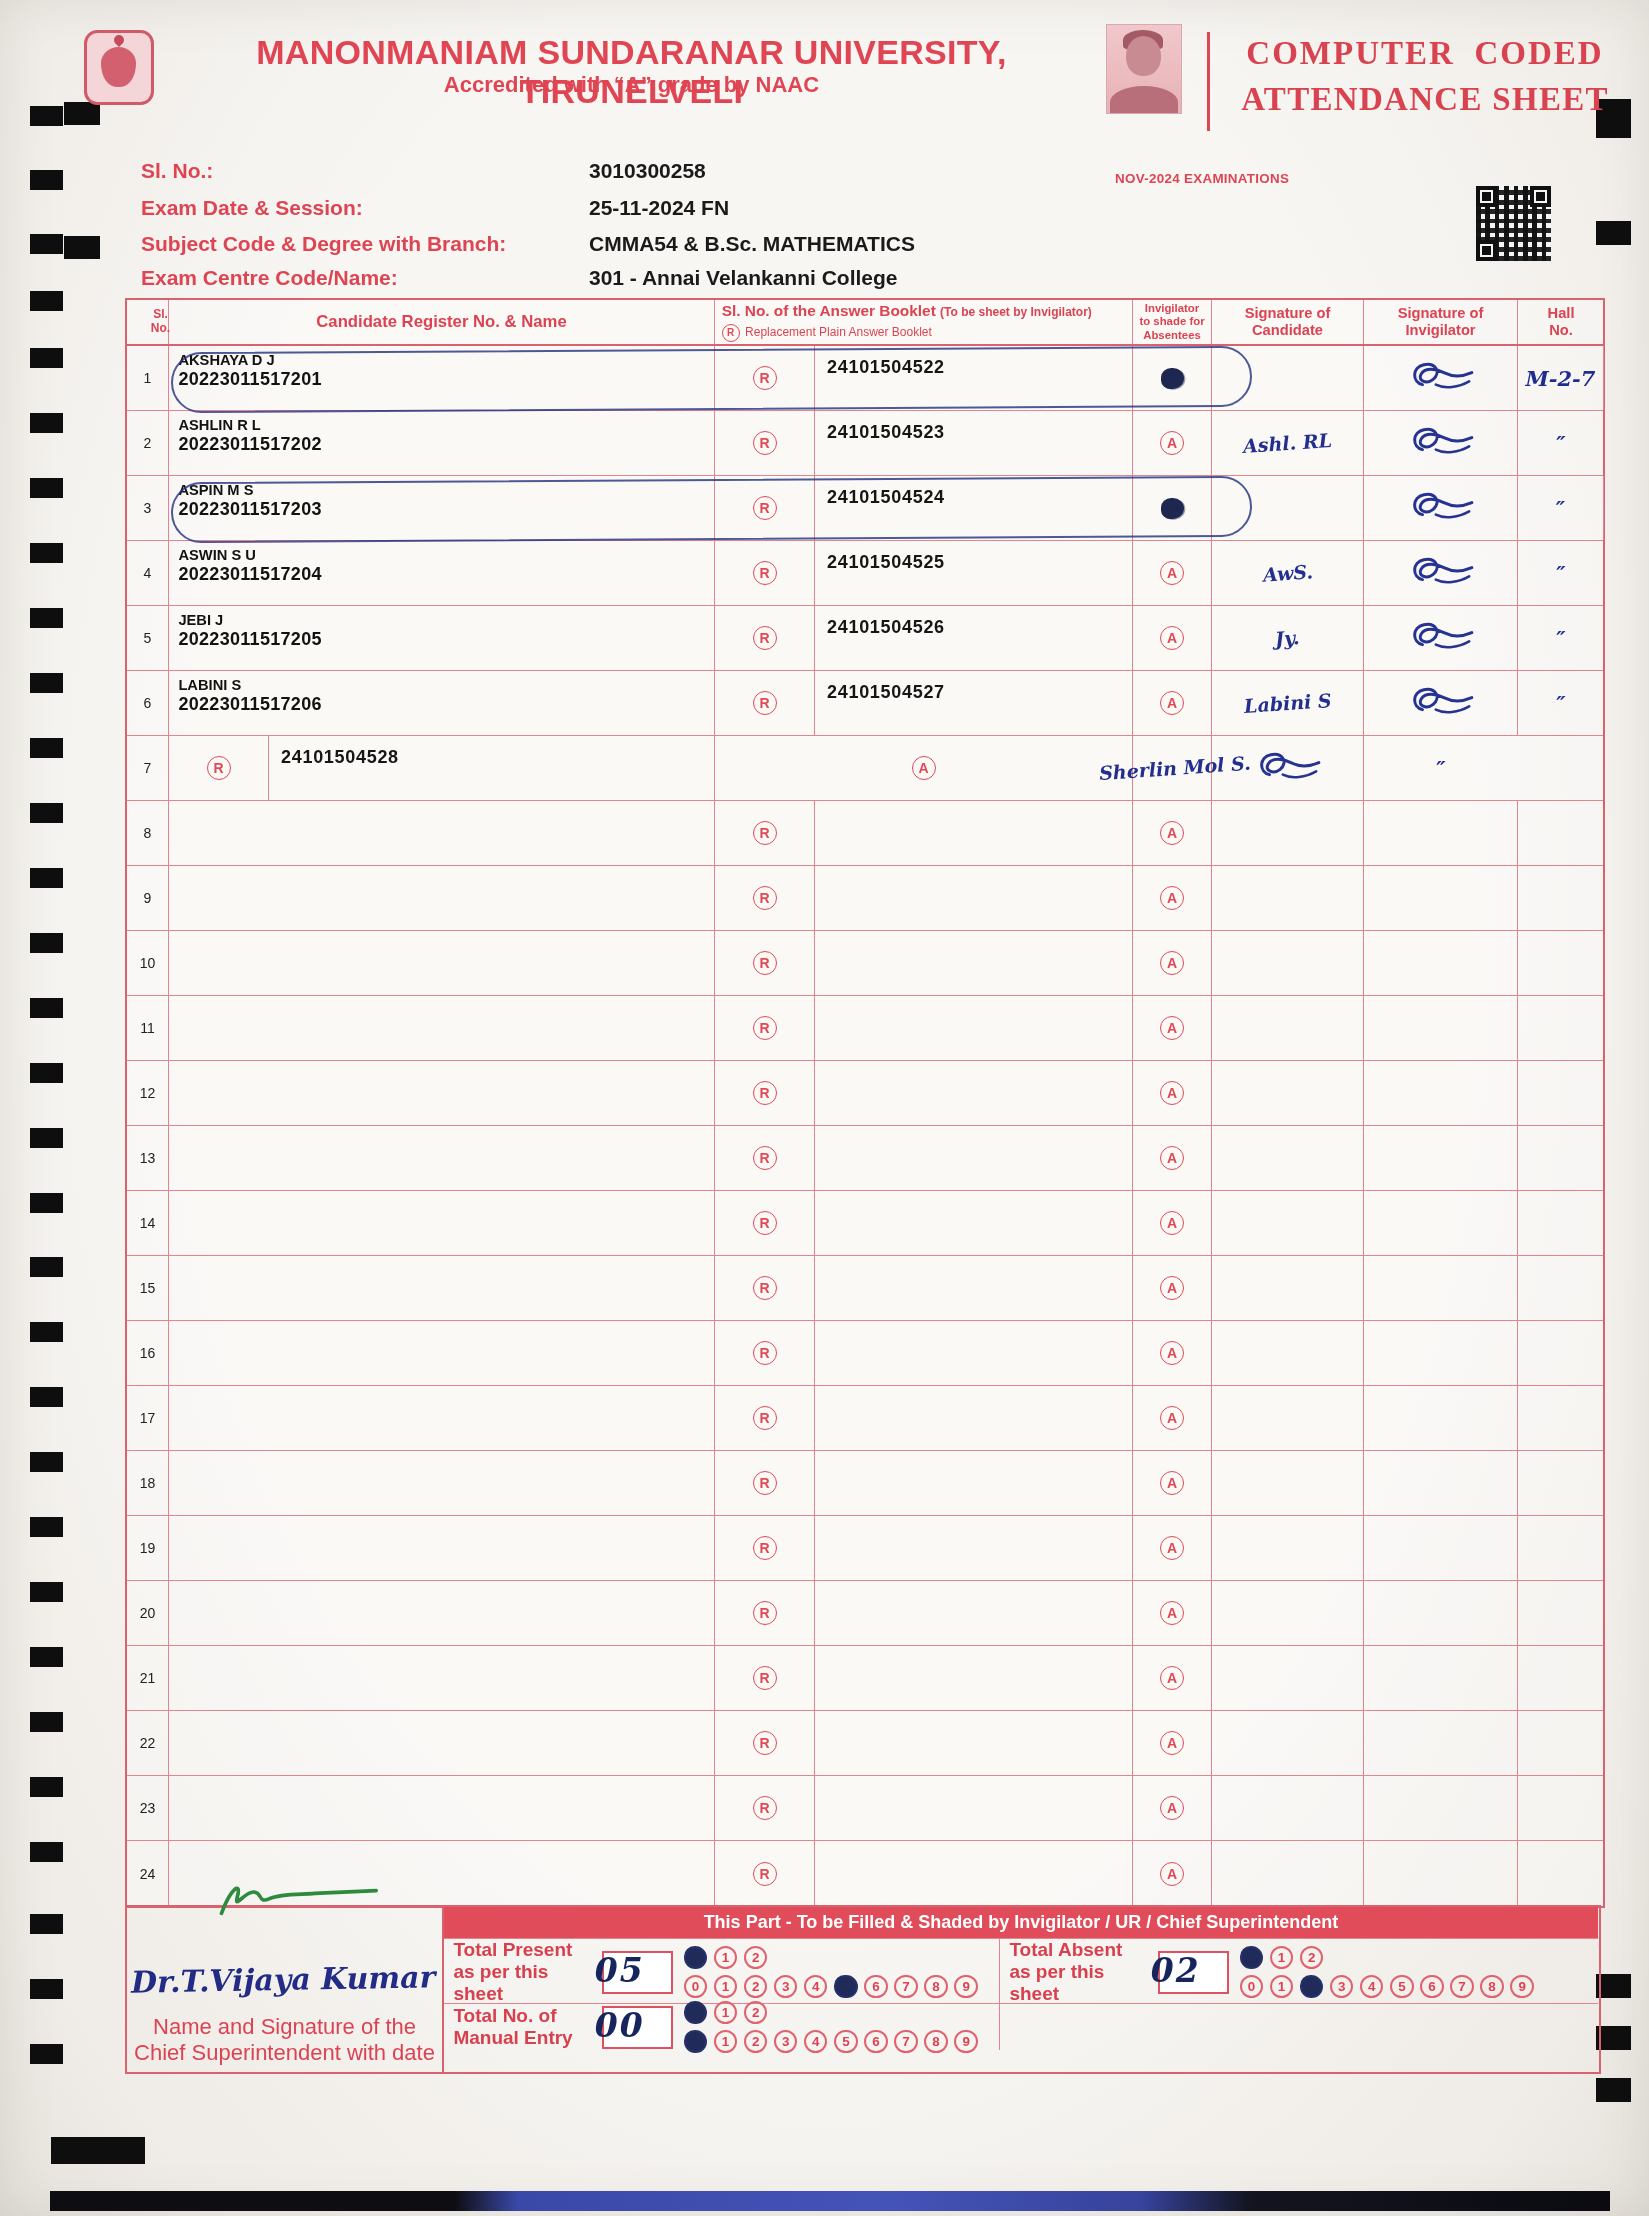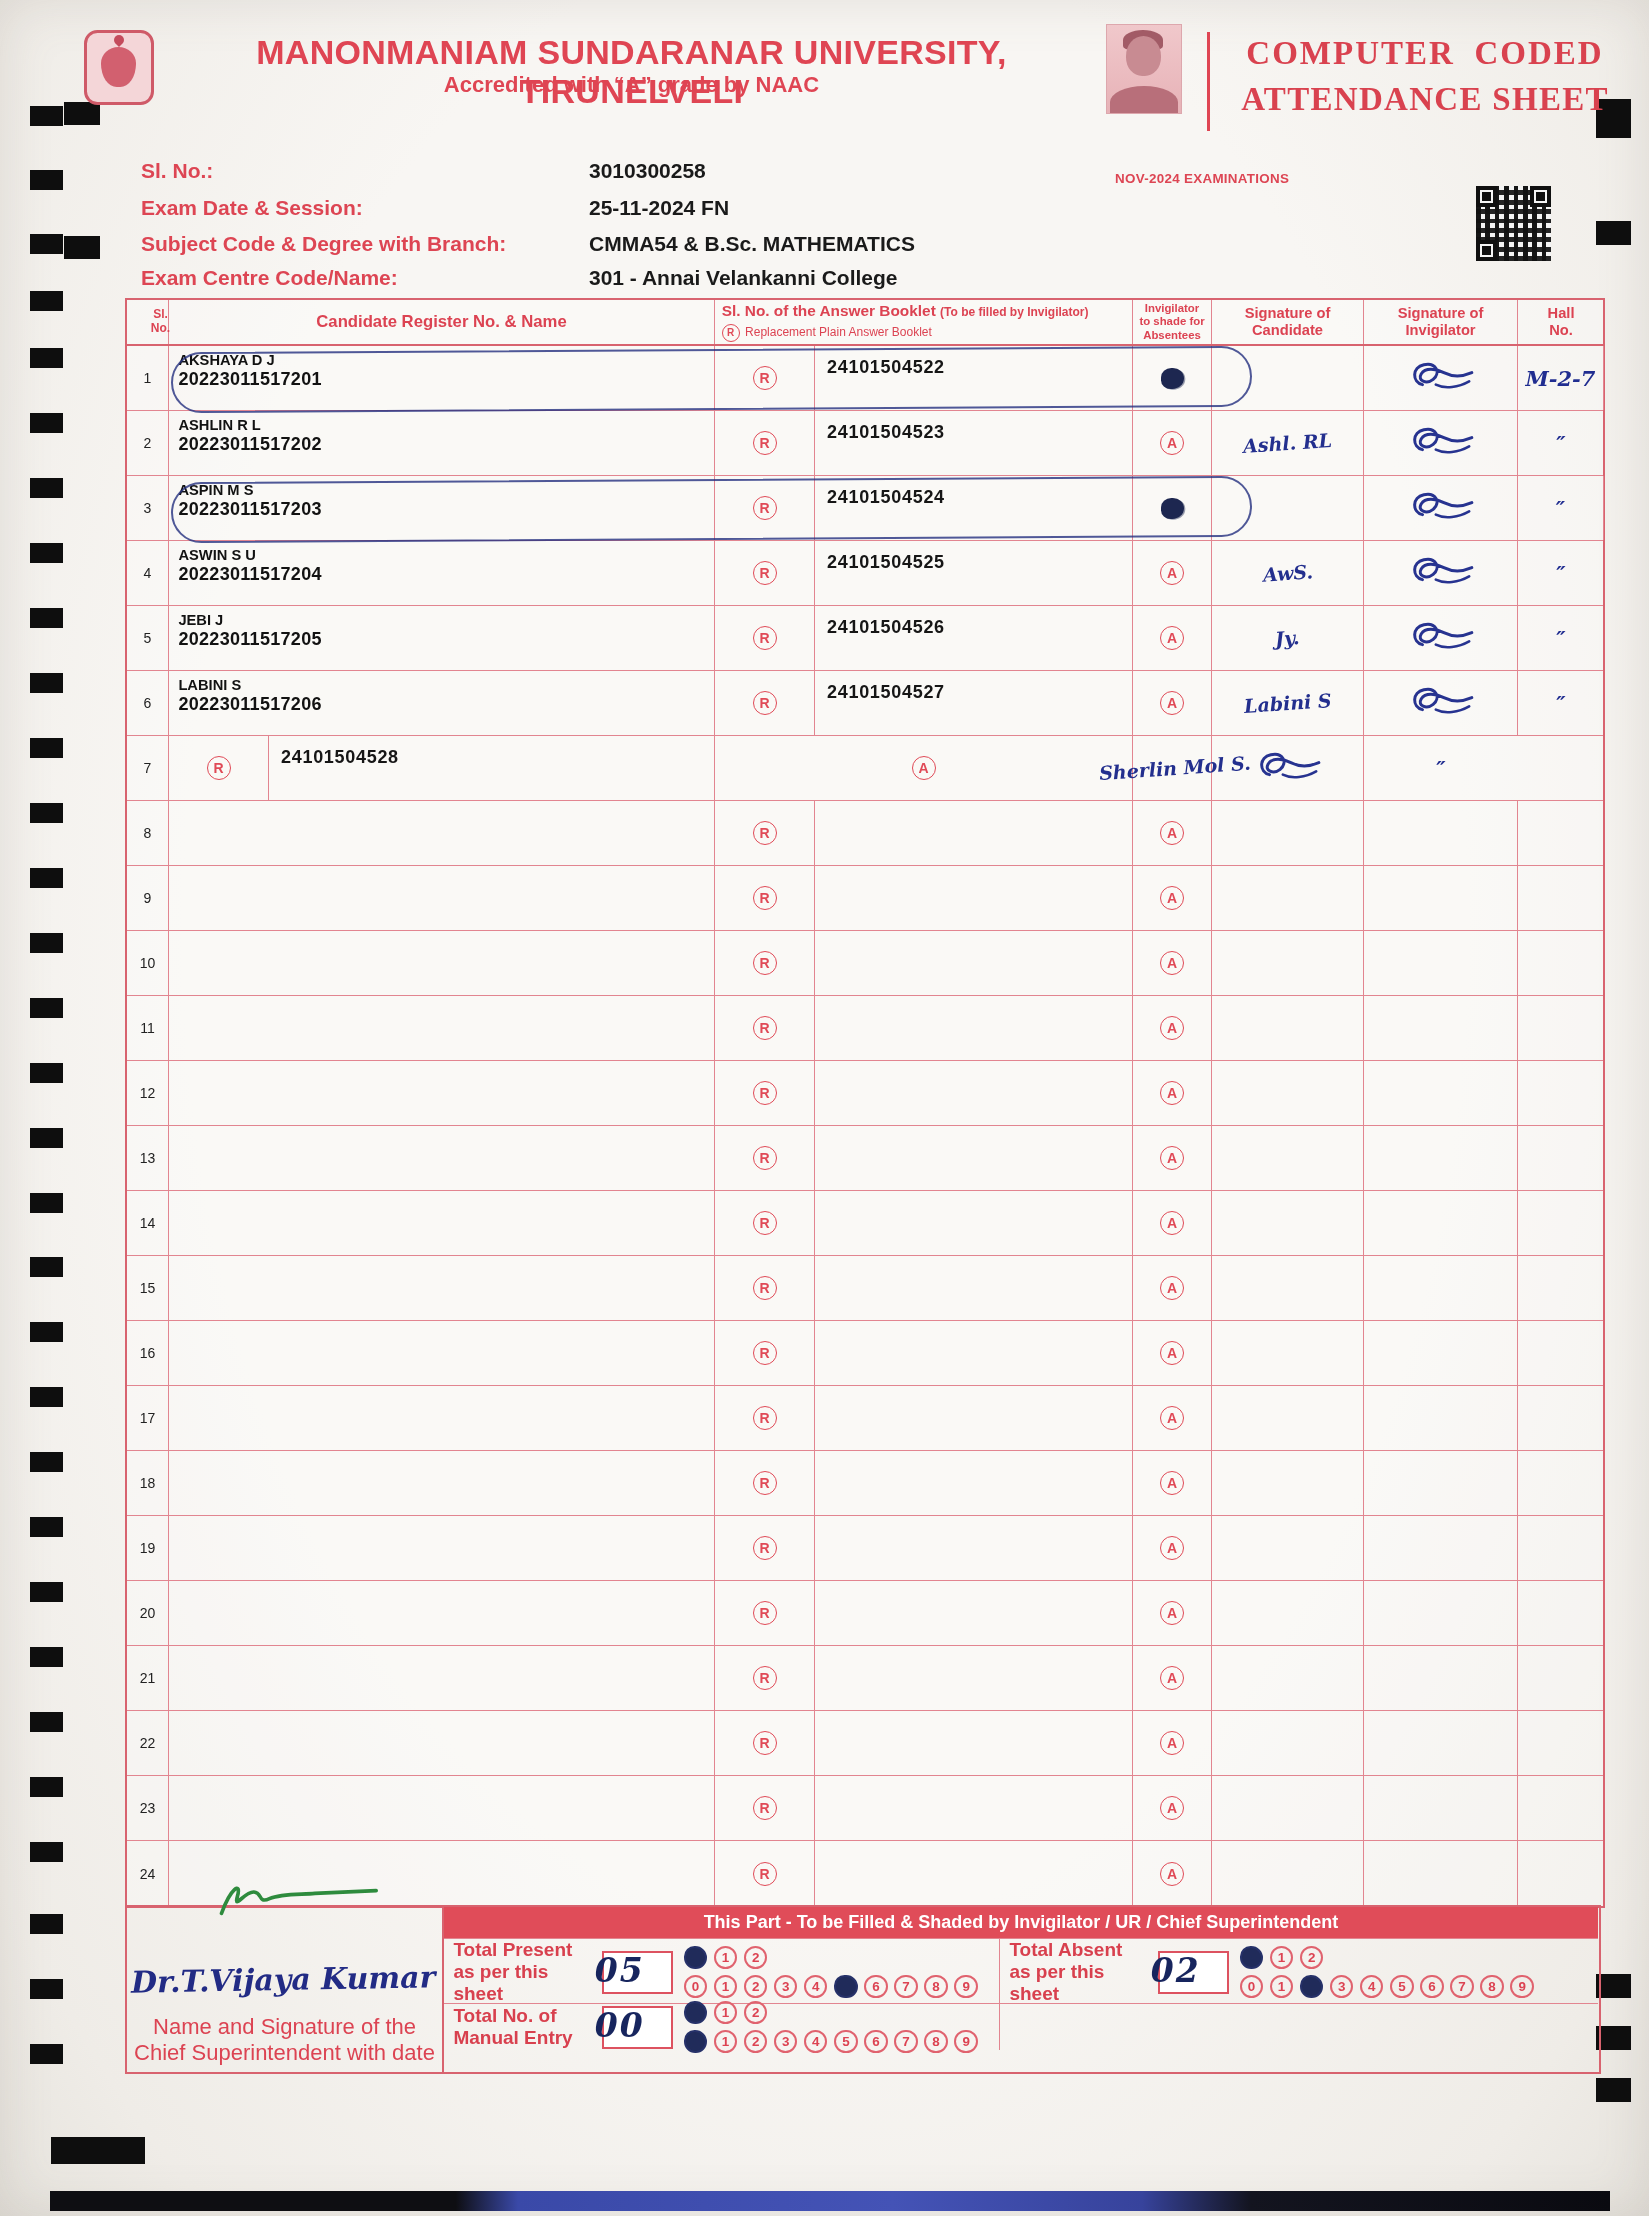--- a/index.html
+++ b/index.html
@@ -176,21 +176,21 @@
     <div class="fq fq2"></div>
     <div class="fq fq3"></div>
   </div>
 
   <div class="tbl">
     <div class="thead">
       <div class="th th-sl pre">Sl.
 No.</div>
       <div class="th th-cand">Candidate Register No. &amp; Name</div>
       <div class="th bkh">
-        <div class="bkh-l1"><span>Sl. No. of the Answer Booklet</span> <span class="bkh-n">(To be filled by Invigilator)</span></div>
+        <div class="bkh-l1"><span>Sl. No. of the Answer Booklet</span> <span class="bkh-n">(To be sheet by Invigilator)</span></div>
         <div class="bkh-l2">
             <span class="csym small">R</span>
             <span>Replacement Plain Answer Booklet</span>
           </div>
       </div>
       <div class="th th-abs pre">Invigilator
 to shade for
 Absentees</div>
       <div class="th th-sig pre">Signature of
 Candidate</div>

